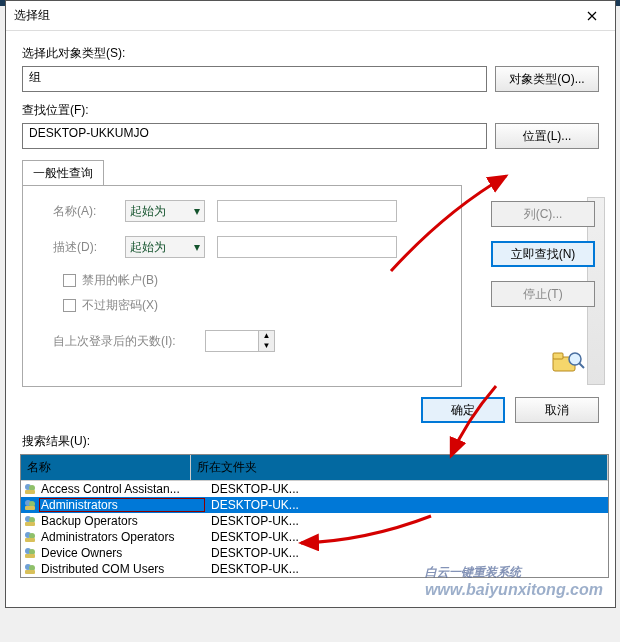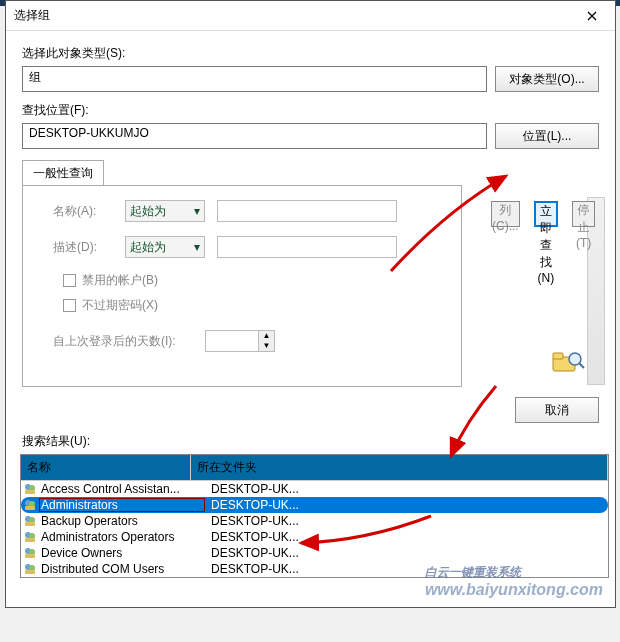--- a/index.html
+++ b/index.html
@@ -21,34 +21,34 @@
 .grid-row { display:flex; align-items:center; gap:12px; margin-bottom:14px; }
 .field-lbl { width:60px; color:#888; }
 .combo { width:80px; height:22px; border:1px solid #bbb; background:#f4f4f4; color:#14532d; display:flex; align-items:center; padding:0 4px; justify-content:space-between;}
 .textin { width:180px; height:22px; border:1px solid #bbb; background:#fff;}
 .chk-row { display:flex; align-items:center; gap:6px; margin-bottom:8px; color:#888;}
 .chk { width:13px; height:13px; border:1px solid #999; background:#fff;}
 .spin { width:70px; height:22px; border:1px solid #bbb; background:#fff; display:flex;}
 .spin-in { flex:1; }
 .spin-btns { width:16px; display:flex; flex-direction:column; border-left:1px solid #bbb;}
 .spin-btns div{ flex:1; text-align:center; font-size:8px; background:#eee;}
-.sidebtns { position:absolute; right:20px; top:200px; width:104px; display:flex; flex-direction:row; gap:14px;}
+.sidebtns { position:absolute; right:20px; top:200px; width:104px; display:flex; flex-direction:column; gap:14px;}
 .findicon { position:absolute; right:30px; top:348px; }
 .action-row { display:flex; justify-content:flex-end; gap:10px; padding:10px 16px 6px 0;}
 .results-lbl { padding: 4px 0 4px 16px;}
 .results { border:1px solid #888; margin:0 6px 6px 14px; }
 .res-hdr { display:flex; background:#0369a1; border-bottom:1px solid #ccc;}
 .res-hdr div { padding:4px 6px; border-right:1px solid #ccc; }
 .col-name { width:170px; }
 .col-folder { flex:1; }
 .res-row { display:flex; align-items:center; padding:1px 0;}
 .res-row .ico { width:18px; display:flex; justify-content:center;}
 .res-row .nm { width:166px; padding-left:2px; white-space:nowrap; overflow:hidden; text-overflow:ellipsis;}
 .res-row .fd { flex:1; padding-left:6px;}
-.res-row.sel { background:#0078d7; color:#fff;border-radius:8px; }
+.res-row.sel { background:#0078d7; color:#fff; }
 .res-row.sel.boxed .nm { outline:1px solid #8b0000; outline-offset:-1px;}
 .arrow { position:absolute; pointer-events:none; }
 .wm { position:absolute; right:12px; bottom:8px; font-style:italic; color:#334d88; font-weight:bold; font-size:16px; opacity:.6;}
 .wm .sub{ font-size:16px; color:#5b7aa8; display:block; text-align:right;}
 .scrollhint{ position:absolute; right:10px; top:196px; width:18px; height:188px; background:linear-gradient(#f0f0f0,#e4e4e4); border:1px solid #ccc;}
 .topbar{ position:absolute; top:0; left:0; right:0; height:6px; background:#1b3a57;}
 </style>
 </head>
 <body>
 
@@ -129,20 +129,21 @@
   <div class="findicon">
     <svg width="34" height="26" viewBox="0 0 34 26">
       <rect x="2" y="8" width="22" height="14" rx="2" fill="#f5d66b" stroke="#b88a1e"></rect>
       <rect x="2" y="4" width="10" height="6" rx="1" fill="#f5d66b" stroke="#b88a1e"></rect>
       <circle cx="24" cy="10" r="6" fill="#dff1ff" stroke="#4a6fa0" stroke-width="1.5"></circle>
       <line x1="28" y1="14" x2="33" y2="19" stroke="#4a6fa0" stroke-width="2"></line>
     </svg>
   </div>
 
   <div class="action-row">
+    <button class="btn hl" style="width:84px;">确定</button>
     <button class="btn" style="width:84px;">取消</button>
   </div>
 
   <div class="results-lbl">搜索结果(U):</div>
   <div class="results" style="position:relative;">
     <div class="res-hdr">
       <div class="col-name">名称</div>
       <div class="col-folder">所在文件夹</div>
     </div>
     <div id="res-body">

